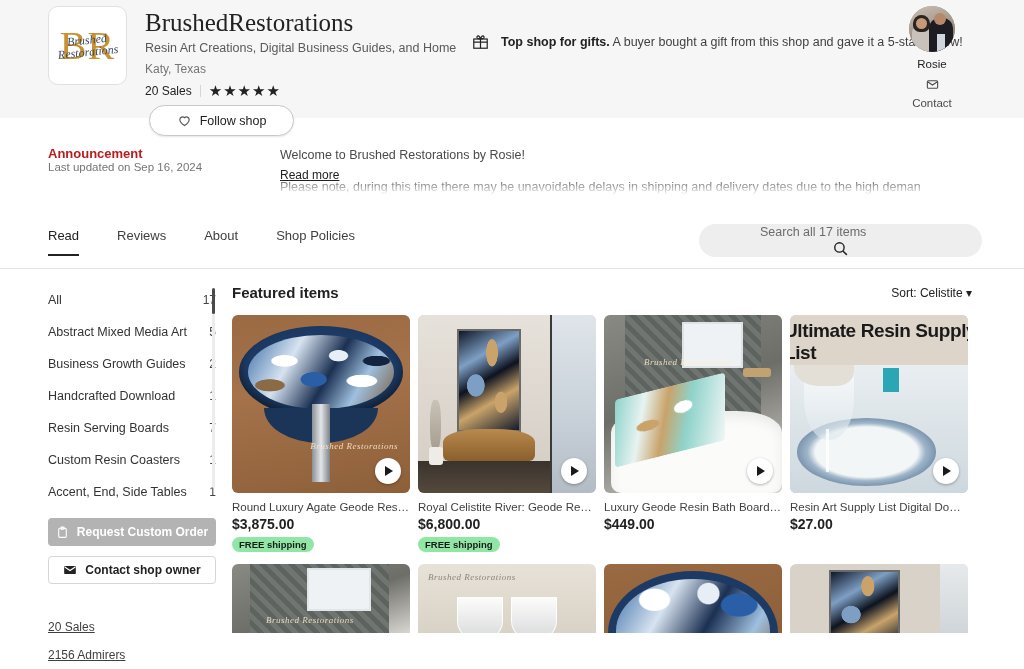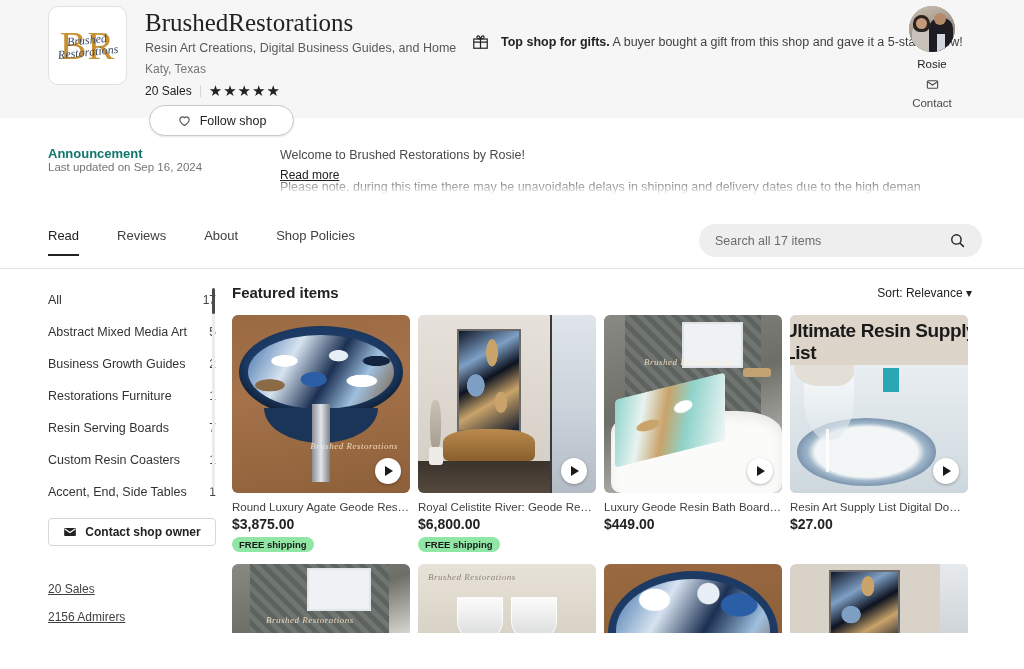--- a/index.html
+++ b/index.html
@@ -92,21 +92,21 @@
     width: 145px; height: 31px; border-radius: 16px;
     background: #ffffff; border: 1px solid #c9c9c9;
     display: flex; align-items: center; justify-content: center; gap: 8px;
     font-size: 12.5px; color: #222; cursor: pointer;
     box-shadow: 0 1px 2px rgba(0,0,0,.10);
   }
 
   
   .ann-title {
     position: absolute; left: 48px; top: 146px;
-    font-size: 13px; font-weight: 700; color: #0f766e;
+    font-size: 13px; font-weight: 700; color: #b91c1c;
   }
   .ann-sub {
     position: absolute; left: 48px; top: 161px;
     font-size: 11.5px; color: #757575;
   }
   .ann-body {
     position: absolute; left: 280px; top: 146px; width: 640px;
     font-size: 12.5px; color: #4a4a4a; line-height: 1.45;
   }
   .ann-line2 {
@@ -129,21 +129,21 @@
   .tab.active { color: #222; }
   .tab.active::after {
     content: ""; position: absolute; left: 0; bottom: 0;
     width: 100%; height: 2px; background: #222;
   }
 
   .search-wrap {
     position: absolute; right: 42px; top: 224px;
     width: 283px; height: 33px; border-radius: 17px;
     background: #eeeeee; display: flex; align-items: center;
-    padding: 0 16px; cursor: text;
+    padding: 0 16px; cursor: text; flex-direction: column;
   }
   .search-wrap input {
     flex: 1; border: none; outline: none; background: transparent;
     font-family: inherit; font-size: 12.5px; color: #3f3f3f;
   }
   .search-wrap input::placeholder { color: #6b6b6b; }
 
   .hr-main {
     position: absolute; left: 0; top: 268px; width: 1024px; height: 1px;
     background: #e4e4e4;
@@ -468,36 +468,43 @@
     </div>
     <div class="cat">
       <span>Abstract Mixed Media Art</span>
       <span class="n">5</span>
     </div>
     <div class="cat">
       <span>Business Growth Guides</span>
       <span class="n">2</span>
     </div>
     <div class="cat">
-      <span>Restorations Furniture</span>
+      <span>Handcrafted Download</span>
       <span class="n">1</span>
     </div>
     <div class="cat">
       <span>Resin Serving Boards</span>
       <span class="n">7</span>
     </div>
     <div class="cat">
       <span>Custom Resin Coasters</span>
       <span class="n">1</span>
     </div>
     <div class="cat">
       <span>Accent, End, Side Tables</span>
       <span class="n">1</span>
     </div>
 
+    <div class="side-btn btn-custom">
+      <svg width="13" height="13" viewBox="0 0 24 24" fill="none" stroke="#ffffff" stroke-width="2">
+        <rect x="5" y="4" width="14" height="17" rx="2"></rect>
+          <rect x="9" y="2" width="6" height="4" rx="1"></rect>
+      </svg>
+      <span>Request Custom Order</span>
+    </div>
     <div class="side-btn btn-contact">
       <svg width="14" height="14" viewBox="0 0 24 24" fill="#222">
         <rect x="2" y="5" width="20" height="14" rx="2"></rect>
           <path d="M3 7l9 6 9-6" stroke="#fff" stroke-width="2" fill="none"></path>
       </svg>
       <span>Contact shop owner</span>
     </div>
 
     <div class="side-links">
       <span class="side-link">20 Sales</span>
@@ -506,21 +513,21 @@
   </div>
 
   <div class="scroll-track">
     <div class="scroll-thumb"></div>
   </div>
 
   <div class="main">
     <div class="sec-row">
       <div class="sec-title">Featured items</div>
       <div class="sort">
-        <span>Sort: Relevance</span>
+        <span>Sort: Celistite</span>
         <span>▾</span>
       </div>
     </div>
 
     <div class="grid">
 
       <div class="card">
         <div class="thumb">
           <div class="art-table">
             <div class="top"></div>

